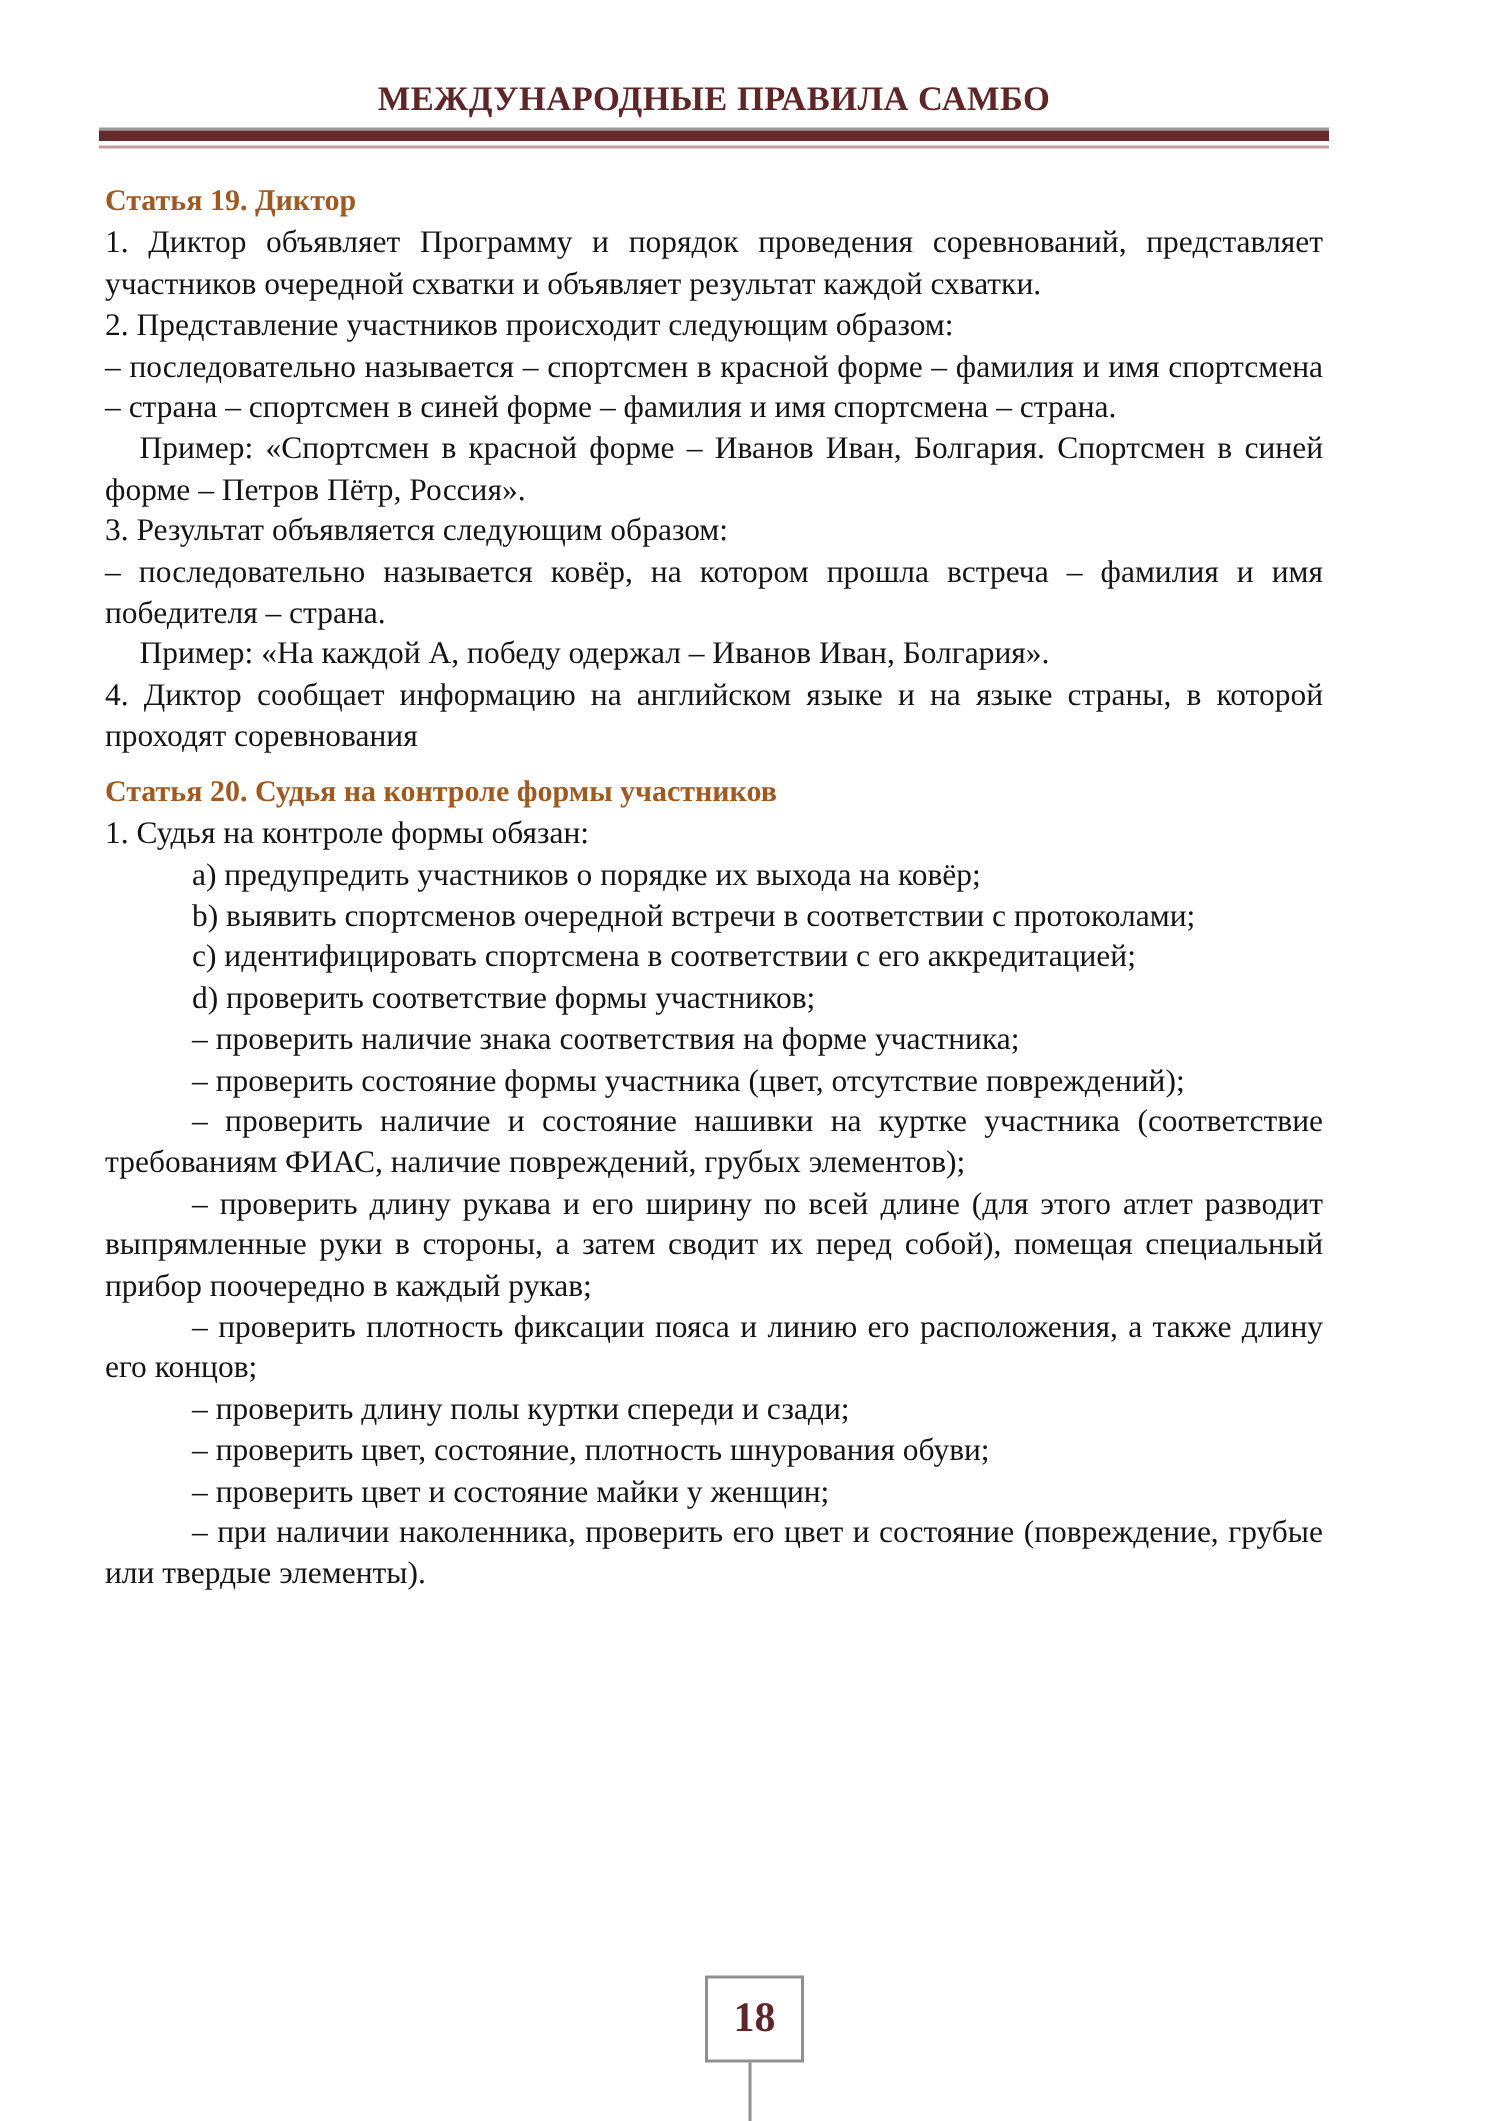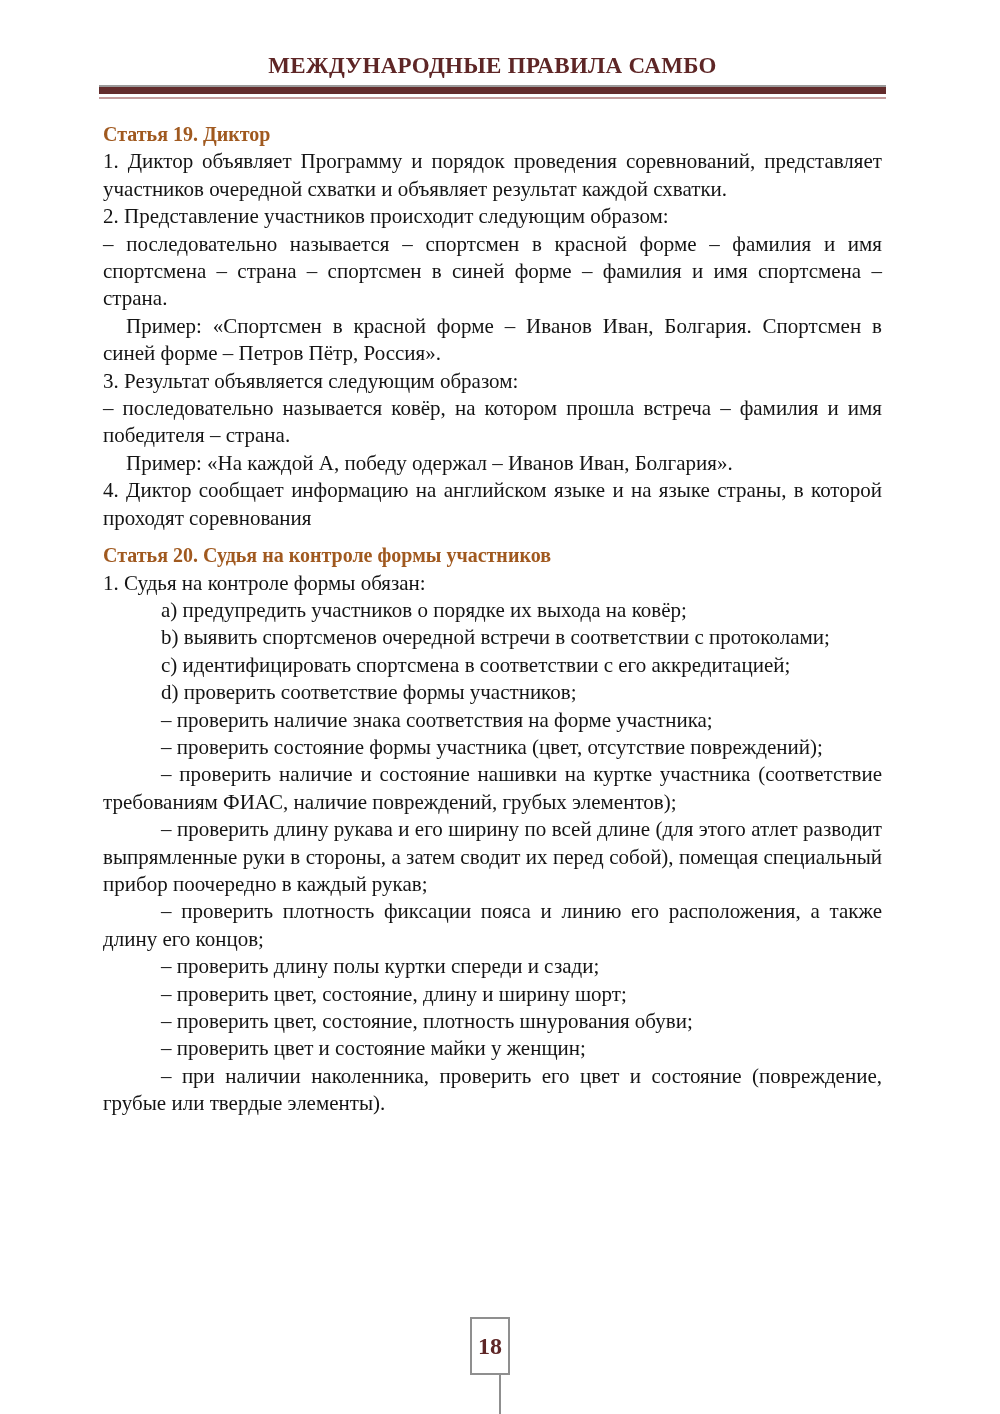--- a/index.html
+++ b/index.html
@@ -15,21 +15,21 @@
   html,body{background:#ffffff;}
   body{
     width:1000px;height:1414px;
     font-family:"Liberation Serif","DejaVu Serif",serif;
     color:var(--text-color);
     overflow:hidden;
   }
   .page{
     position:relative;
     width:1000px;height:1414px;
-    padding:52px 118px 0 103px;
+    padding:52px 118px 0 70px;
     background:#ffffff;
   }
   .doc-title{
     text-align:center;
     font-weight:bold;
     font-size:23px;
     line-height:27px;
     letter-spacing:0.3px;
     color:var(--header-maroon);
   }
@@ -53,25 +53,25 @@
     line-height:27.4px;
     text-align:justify;
     text-align-last:left;
     hyphens:none;
   }
   .ind-sm{text-indent:23px;}
   .ind-lg{text-indent:58px;}
   .page-num-box{
     position:absolute;
     left:470px;top:1317px;
-    width:40px;height:58px;
+    width:66px;height:58px;
     border:2px solid var(--box-border);
     display:flex;align-items:center;justify-content:center;
     font-weight:bold;
-    font-size:24px;
+    font-size:28px;
     color:var(--header-maroon);
     background:#ffffff;
   }
   .page-num-line{
     position:absolute;
     left:499px;top:1375px;
     width:2px;height:39px;
     background:var(--box-border);
   }
 </style>
@@ -106,21 +106,20 @@
   <p class="body-par ind-lg">a) предупредить участников о порядке их выхода на ковёр;</p>
   <p class="body-par ind-lg">b) выявить спортсменов очередной встречи в соответствии с протоколами;</p>
   <p class="body-par ind-lg">c) идентифицировать спортсмена в соответствии с его аккредитацией;</p>
   <p class="body-par ind-lg">d) проверить соответствие формы участников;</p>
   <p class="body-par ind-lg">– проверить наличие знака соответствия на форме участника;</p>
   <p class="body-par ind-lg">– проверить состояние формы участника (цвет, отсутствие повреждений);</p>
   <p class="body-par ind-lg">– проверить наличие и состояние нашивки на куртке участника (соответствие требованиям ФИАС, наличие повреждений, грубых элементов);</p>
   <p class="body-par ind-lg">– проверить длину рукава и его ширину по всей длине (для этого атлет разводит выпрямленные руки в стороны, а затем сводит их перед собой), помещая специальный прибор поочередно в каждый рукав;</p>
   <p class="body-par ind-lg">– проверить плотность фиксации пояса и линию его расположения, а также длину его концов;</p>
   <p class="body-par ind-lg">– проверить длину полы куртки спереди и сзади;</p>
-  <p class="body-par ind-lg">– проверить цвет, состояние, длину и ширину шорт;</p>
   <p class="body-par ind-lg">– проверить цвет, состояние, плотность шнурования обуви;</p>
   <p class="body-par ind-lg">– проверить цвет и состояние майки у женщин;</p>
   <p class="body-par ind-lg">– при наличии наколенника, проверить его цвет и состояние (повреждение, грубые или твердые элементы).</p>
 
   <div class="page-num-box">
     <span>18</span>
   </div>
   <div class="page-num-line"></div>
 
 </div>

